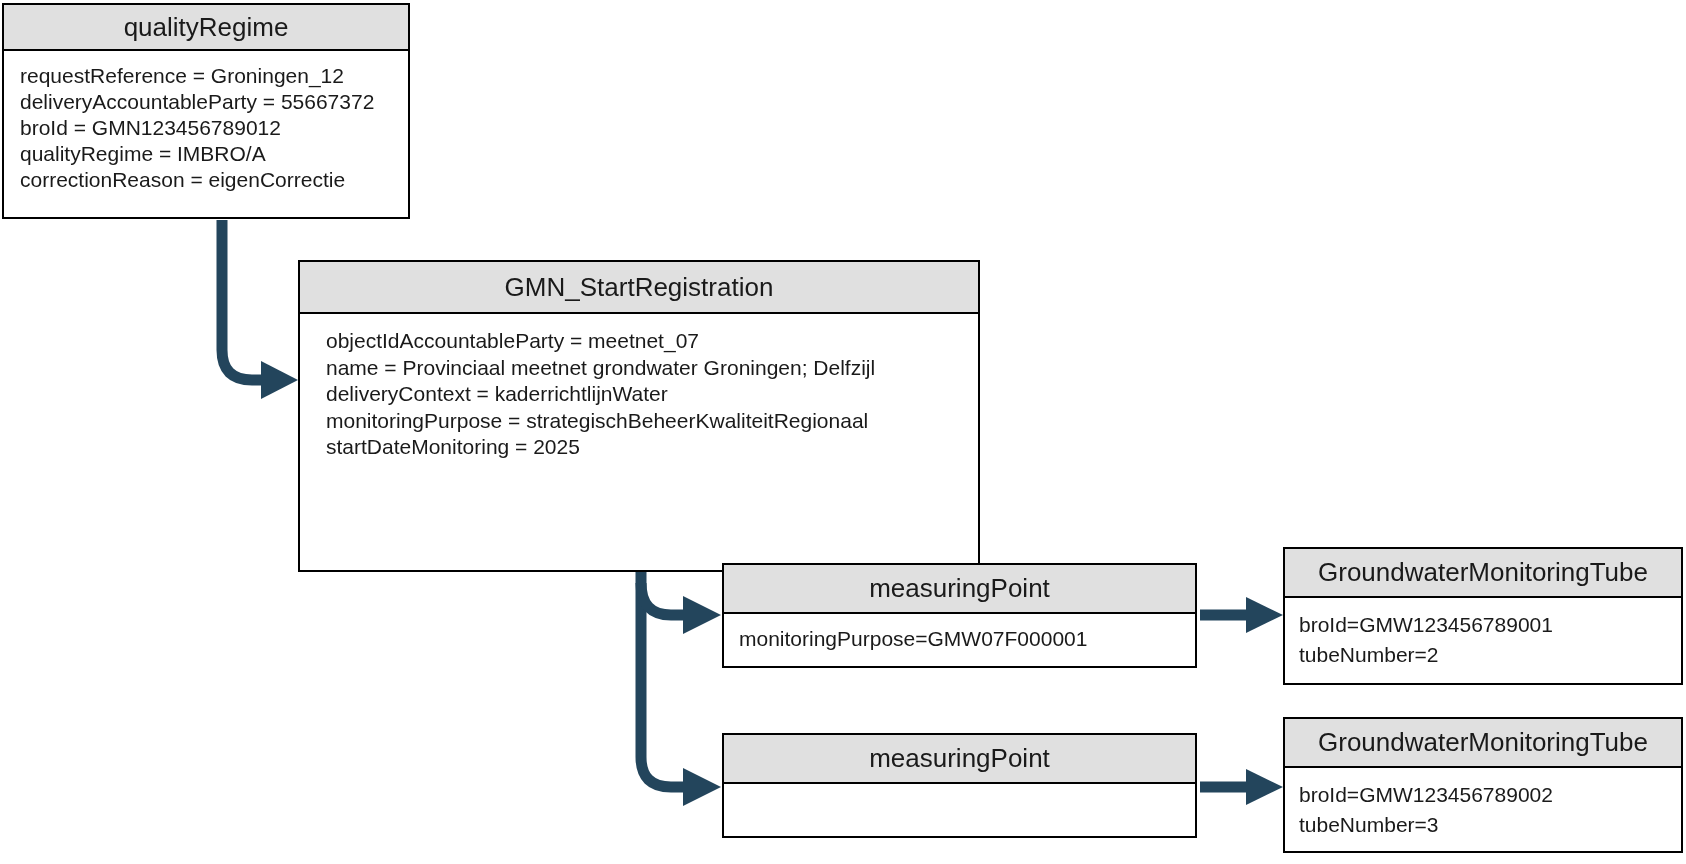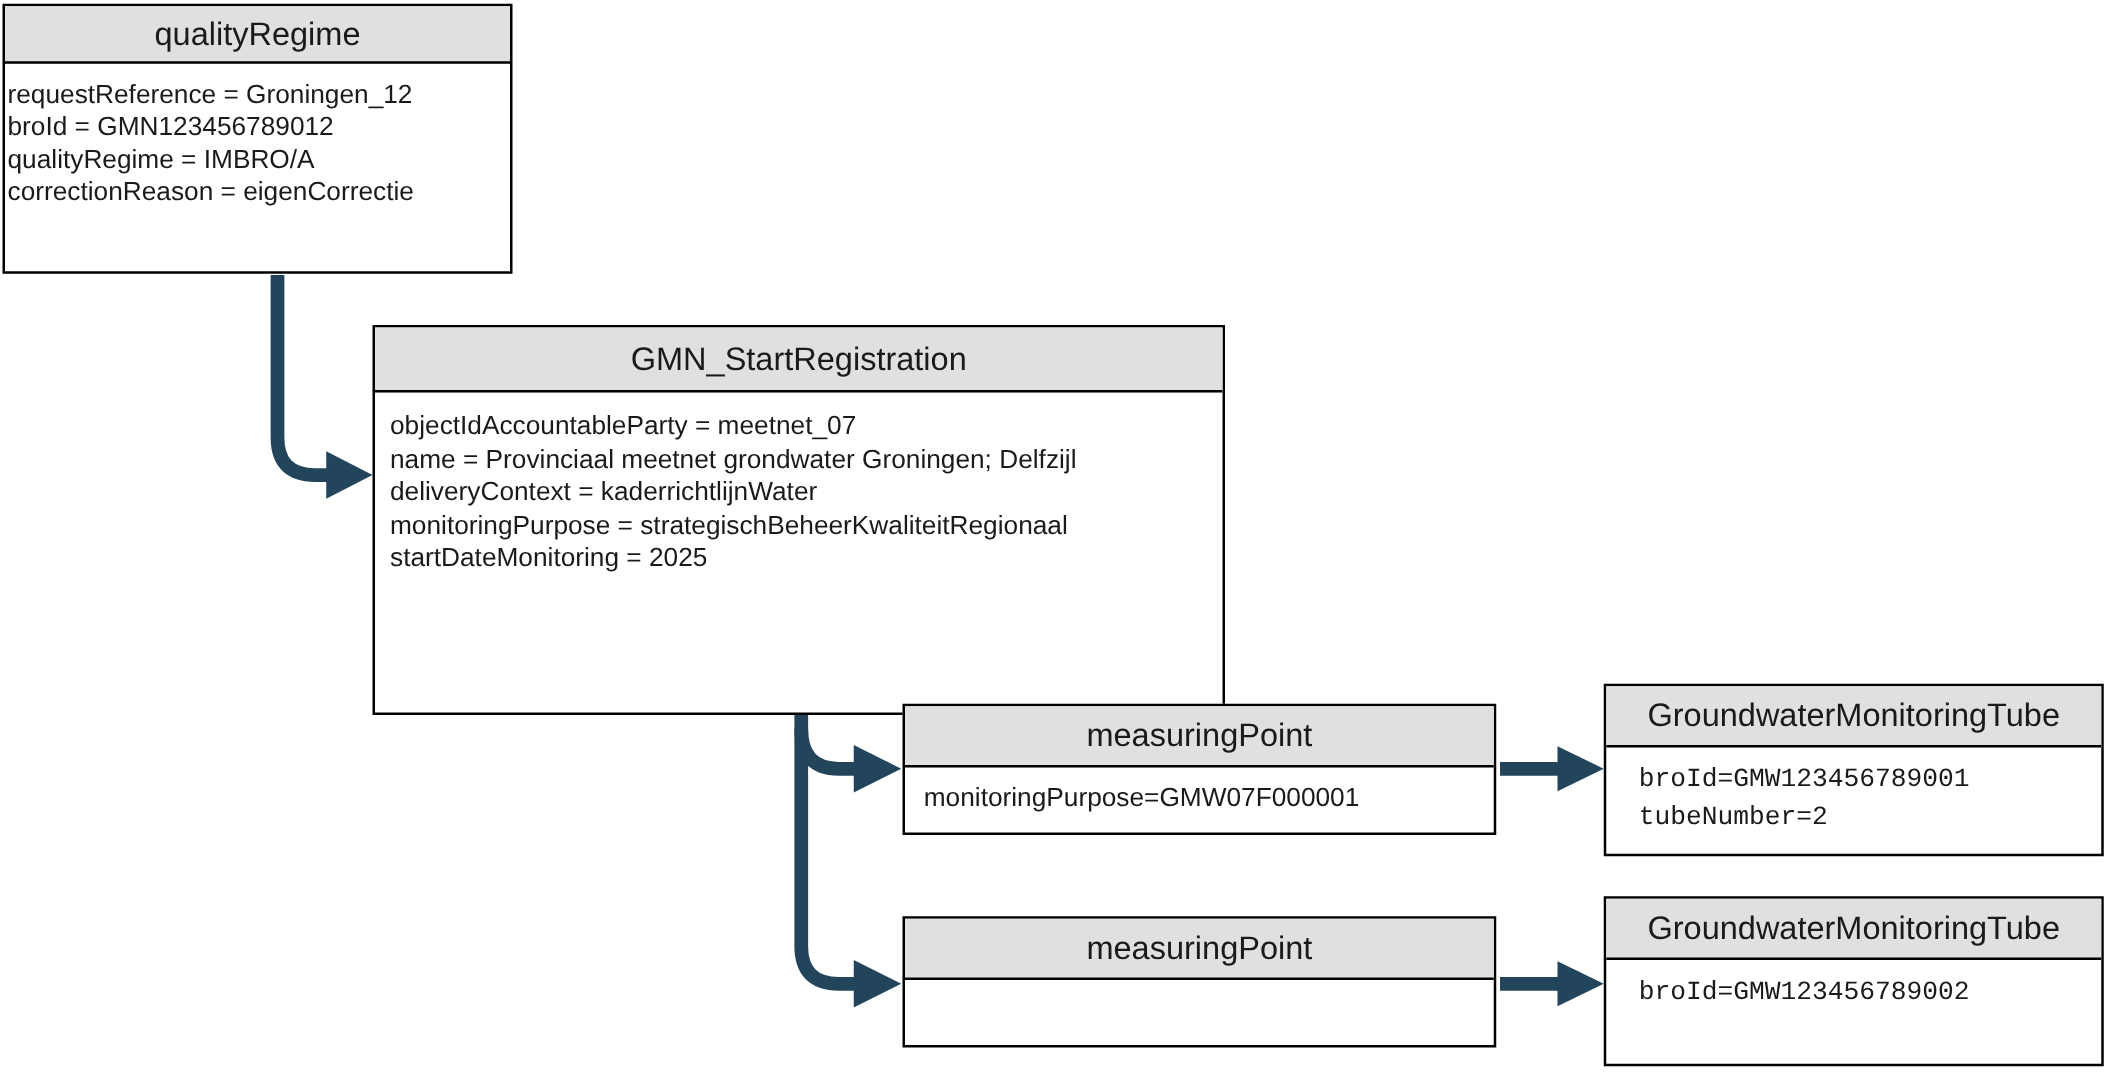--- a/index.html
+++ b/index.html
@@ -40,21 +40,21 @@
     align-items: center;
     justify-content: center;
     background: var(--header-fill, #e0e0e0);
     border-bottom: 2px solid var(--border, #000000);
     font-size: 26px;
     white-space: nowrap;
   }
   .node-body {
     font-size: 21px;
     line-height: 26px;
-    padding: 12px 10px 0 2px;
+    padding: 12px 10px 0 16px;
     white-space: nowrap;
   }
   
   #node-replace-request { left: 2px;    top: 3px;   width: 408px; height: 216px; }
   #node-replace-request .node-header { height: 46px; }
   #node-gmn-start-registration { left: 298px; top: 260px; width: 682px; height: 312px; }
   #node-gmn-start-registration .node-header { height: 52px; }
   #node-gmn-start-registration .node-body { padding-top: 14px; line-height: 26.5px; margin-left: 10px; }
   #node-measuring-point-1 { left: 722px; top: 563px; width: 475px; height: 105px; }
   #node-measuring-point-2 { left: 722px; top: 733px; width: 475px; height: 105px; }
@@ -65,21 +65,21 @@
   #node-measuring-point-1 .node-body,
   #node-measuring-point-2 .node-body {
     height: 50px;
     display: flex;
     align-items: center;
     padding: 0 0 0 15px;
   }
   #node-tube-1 { left: 1283px; top: 547px; width: 400px; height: 138px; }
   #node-tube-2 { left: 1283px; top: 717px; width: 400px; height: 136px; }
   #node-tube-1 .node-body,
-  #node-tube-2 .node-body { padding: 12px 0 0 26px; line-height: 30px; font-family: Liberation Mono, monospace; }
+  #node-tube-2 .node-body { padding: 12px 0 0 14px; line-height: 30px; }
 </style>
 </head>
 <body>
 
 <div class="canvas">
 
   <svg class="edges-layer" viewBox="0 0 1686 864" xmlns="http://www.w3.org/2000/svg">
 
     <path class="edge-line" d="M222 220 V350 Q222 380 252 380 H262"></path>
     <polygon class="edge-head" points="261,361 261,399 298,380"></polygon>
@@ -94,20 +94,21 @@
     <polygon class="edge-head" points="1246,597 1246,633 1283,615"></polygon>
 
     <path class="edge-line" d="M1200 787 H1247"></path>
     <polygon class="edge-head" points="1246,769 1246,805 1283,787"></polygon>
   </svg>
 
   <div class="node" id="node-replace-request">
     <div class="node-header">qualityRegime</div>
     <div class="node-body">
       <div>requestReference = Groningen_12</div>
+      <div>deliveryAccountableParty = 55667372</div>
       <div>broId = GMN123456789012</div>
       <div>qualityRegime = IMBRO/A</div>
       <div>correctionReason = eigenCorrectie</div>
     </div>
   </div>
 
   <div class="node" id="node-gmn-start-registration">
     <div class="node-header">GMN_StartRegistration</div>
     <div class="node-body">
       <div>objectIdAccountableParty = meetnet_07</div>
@@ -134,16 +135,17 @@
     <div class="node-body">
       <div>broId=GMW123456789001</div>
       <div>tubeNumber=2</div>
     </div>
   </div>
 
   <div class="node" id="node-tube-2">
     <div class="node-header">GroundwaterMonitoringTube</div>
     <div class="node-body">
       <div>broId=GMW123456789002</div>
+      <div>tubeNumber=3</div>
     </div>
   </div>
 
 </div>
 
 </body></html>

